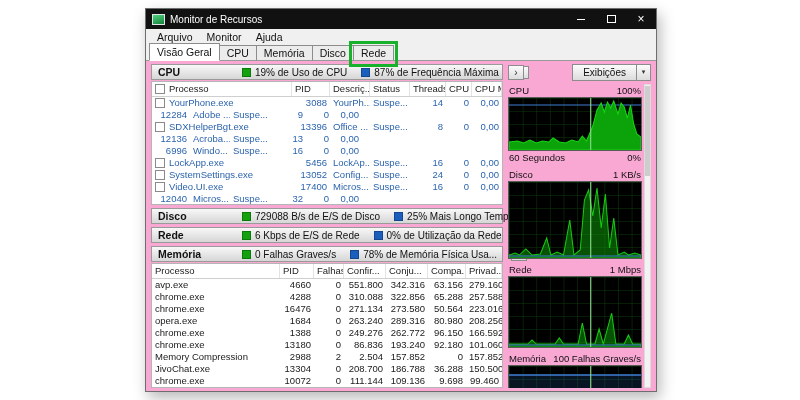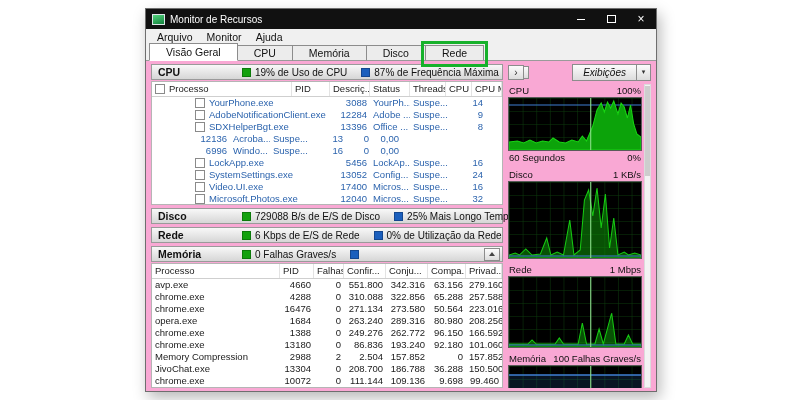--- a/index.html
+++ b/index.html
@@ -13,21 +13,21 @@
   .wbtn{width:30px;display:flex;align-items:center;justify-content:center;cursor:default;}
   .min-glyph{width:8px;height:1px;background:#fff;display:block;}
   .max-glyph{width:7px;height:6px;border:1px solid #fff;display:block;}
   .close-glyph{font-size:12px;line-height:1;color:#fff;}
   
   .menubar{flex:0 0 15px;height:15px;display:flex;align-items:center;padding:0 4px;font-size:10.5px;color:#111;background:#f0f0f0;}
   .menu-item{padding:0 7px;text-align:right;}
   
   .tabbar{flex:0 0 17px;height:17px;display:flex;align-items:flex-end;padding:0 3px;position:relative;background:#f0f0f0;}
   .tabbar::after{content:"";position:absolute;left:0;right:0;bottom:0;height:1px;background:#9a9a9a;}
-  .tab{position:relative;z-index:1;font-size:10.5px;padding:0 16px;border:1px solid #8c8c8c;border-bottom:1px solid #9a9a9a;background:#ececec;height:14px;display:flex;align-items:center;margin-right:-1px;color:#111;}
+  .tab{position:relative;z-index:1;font-size:10.5px;padding:0 7px;border:1px solid #8c8c8c;border-bottom:1px solid #9a9a9a;background:#ececec;height:14px;display:flex;align-items:center;margin-right:-1px;color:#111;}
   .tab.selected{background:#ffffff;height:16px;border-bottom:1px solid #ffffff;z-index:2;}
   .annotation{position:absolute;left:-5px;top:-5px;right:-5px;bottom:-7px;border:3px solid #17b12b;z-index:6;pointer-events:none;}
   
   .content{flex:1;display:flex;padding:3px 5px;gap:5px;min-height:0;}
   .left-panel{width:352px;flex:0 0 352px;display:flex;flex-direction:column;min-height:0;}
   .sec-header{flex:0 0 16px;height:16px;display:flex;align-items:center;background:linear-gradient(#f8f8f8,#d6d6d6);border:1px solid #9a9a9a;box-sizing:border-box;padding:0 2px 0 6px;}
   .sec-header + .sec-header, .mt{margin-top:3px;}
   .sec-title{font-size:10.5px;font-weight:bold;width:84px;flex:0 0 84px;color:#111;}
   .swatch{width:9px;height:9px;flex:0 0 9px;margin-right:4px;box-sizing:border-box;}
   .swatch.green{background:#13a10e;border:1px solid #0c7a0a;}
@@ -37,35 +37,35 @@
   .chev-btn{width:16px;height:13px;flex:0 0 16px;border:1px solid #8c8c8c;background:linear-gradient(#fcfcfc,#dcdcdc);display:flex;align-items:center;justify-content:center;padding:0;}
   .tri-up{width:0;height:0;border-left:3px solid transparent;border-right:3px solid transparent;border-bottom:4px solid #444;}
   .tri-down{width:0;height:0;border-left:3px solid transparent;border-right:3px solid transparent;border-top:4px solid #444;}
   
   .table{background:#fff;border:1px solid #b5b5b5;box-sizing:border-box;overflow:hidden;font-size:9.5px;margin-top:1px;}
   .cpu-table{flex:0 0 124px;height:124px;}
   .mem-table{flex:1;min-height:0;}
   .t-head{display:flex;height:14px;align-items:center;border-bottom:1px solid #cfcfcf;color:#222;}
   .t-head .cell{border-right:1px solid #e3e3e3;height:14px;line-height:14px;}
   .t-row{display:flex;height:12px;align-items:center;}
-  .cpu-table .t-row{color:#2b63ad;padding-left:40px;}
+  .cpu-table .t-row{color:#2b63ad;}
   .mem-table .t-row{color:#1a1a1a;}
   .cell{padding:0 3px;box-sizing:border-box;white-space:nowrap;overflow:hidden;display:block;line-height:12px;}
   .num{text-align:right;}
   .namecell{display:flex;align-items:center;}
   .cb{display:inline-block;width:8px;height:8px;border:1px solid #8a8a8a;background:#fff;margin-right:4px;flex:0 0 8px;box-sizing:content-box;}
   .rname{white-space:nowrap;overflow:hidden;}
   .c0{width:140px;flex:0 0 140px;} .c1{width:38px;flex:0 0 38px;} .c2{width:40px;flex:0 0 40px;} .c3{width:40px;flex:0 0 40px;} .c4{width:36px;flex:0 0 36px;} .c5{width:26px;flex:0 0 26px;} .c6{width:30px;flex:0 0 30px;}
   .m0{width:128px;flex:0 0 128px;} .m1{width:34px;flex:0 0 34px;} .m2{width:30px;flex:0 0 30px;} .m3{width:42px;flex:0 0 42px;} .m4{width:42px;flex:0 0 42px;} .m5{width:38px;flex:0 0 38px;} .m6{width:36px;flex:0 0 36px;}
   
   .right-panel{flex:1;display:flex;flex-direction:column;min-width:0;min-height:0;}
   .views-toolbar{flex:0 0 16px;height:16px;display:flex;align-items:center;margin-bottom:4px;}
   .collapse-btn{width:16px;height:15px;border:1px solid #8c8c8c;background:linear-gradient(#fcfcfc,#dcdcdc);font-size:10px;display:flex;align-items:center;justify-content:center;color:#333;padding:0;}
   .views-btn{height:15px;margin-left:auto;border:1px solid #8c8c8c;background:linear-gradient(#fcfcfc,#dcdcdc);display:flex;align-items:stretch;font-size:10px;color:#111;}
-  .views-btn-label{padding:0 10px;display:flex;align-items:center;border-right:1px solid #8c8c8c;font-style:italic;}
+  .views-btn-label{padding:0 10px;display:flex;align-items:center;border-right:1px solid #8c8c8c;}
   .views-btn-arrow{width:13px;display:flex;align-items:center;justify-content:center;font-size:7px;color:#333;}
   .graphs-wrap{flex:1;display:flex;gap:2px;min-height:0;}
   .graphs{flex:1;display:flex;flex-direction:column;min-width:0;overflow:hidden;}
   .graph-block{display:flex;flex-direction:column;margin-bottom:4px;flex:0 0 auto;}
   .graph-cap{height:13px;display:flex;justify-content:space-between;align-items:center;font-size:9.5px;color:#111;padding:0 1px;white-space:nowrap;}
   .graph-plot{border:1px solid #5a5a5a;background:#000;box-sizing:border-box;line-height:0;}
   .graph-plot svg{display:block;width:100%;}
   .vscroll{flex:0 0 7px;width:7px;background:#f3f3f3;border:1px solid #dcdcdc;box-sizing:border-box;position:relative;}
   .vthumb{position:absolute;top:1px;left:0;right:0;height:90px;background:#cdcdcd;}
 </style>
@@ -149,24 +149,20 @@
               <span class="rname">YourPhone.exe</span>
             </span>
             <span class="cell c1 num">3088</span>
             <span class="cell c2">YourPh...</span>
             <span class="cell c3">Suspe...</span>
             <span class="cell c4 num">14</span>
             <span class="cell c5 num">0</span>
             <span class="cell c6 num">0,00</span>
           </div>
         <div class="t-row">
-            <span class="cell c0 namecell">
-              <i class="cb"></i>
-              <span class="rname">AdobeNotificationClient.exe</span>
-            </span>
             <span class="cell c1 num">12284</span>
             <span class="cell c2">Adobe ...</span>
             <span class="cell c3">Suspe...</span>
             <span class="cell c4 num">9</span>
             <span class="cell c5 num">0</span>
             <span class="cell c6 num">0,00</span>
           </div>
         <div class="t-row">
             <span class="cell c0 namecell">
               <i class="cb"></i>
@@ -225,24 +221,20 @@
               <span class="rname">Video.UI.exe</span>
             </span>
             <span class="cell c1 num">17400</span>
             <span class="cell c2">Micros...</span>
             <span class="cell c3">Suspe...</span>
             <span class="cell c4 num">16</span>
             <span class="cell c5 num">0</span>
             <span class="cell c6 num">0,00</span>
           </div>
         <div class="t-row">
-            <span class="cell c0 namecell">
-              <i class="cb"></i>
-              <span class="rname">Microsoft.Photos.exe</span>
-            </span>
             <span class="cell c1 num">12040</span>
             <span class="cell c2">Micros...</span>
             <span class="cell c3">Suspe...</span>
             <span class="cell c4 num">32</span>
             <span class="cell c5 num">0</span>
             <span class="cell c6 num">0,00</span>
           </div>
 
       </div>
 
@@ -268,20 +260,21 @@
         <button class="chev-btn">
             <i class="tri-down"></i>
           </button>
       </div>
 
       <div class="sec-header mt">
         <span class="sec-title">Memória</span>
         <span class="swatch green"></span>
         <span class="sec-label">0 Falhas Graves/s</span>
         <span class="swatch blue"></span>
+        <span class="sec-label">78% de Memória Física Usa...</span>
         <span class="spacer"></span>
         <button class="chev-btn">
             <i class="tri-up"></i>
           </button>
       </div>
       <div class="table mem-table">
         <div class="t-head">
           <span class="cell m0">Processo</span>
           <span class="cell m1">PID</span>
           <span class="cell m2">Falhas...</span>

